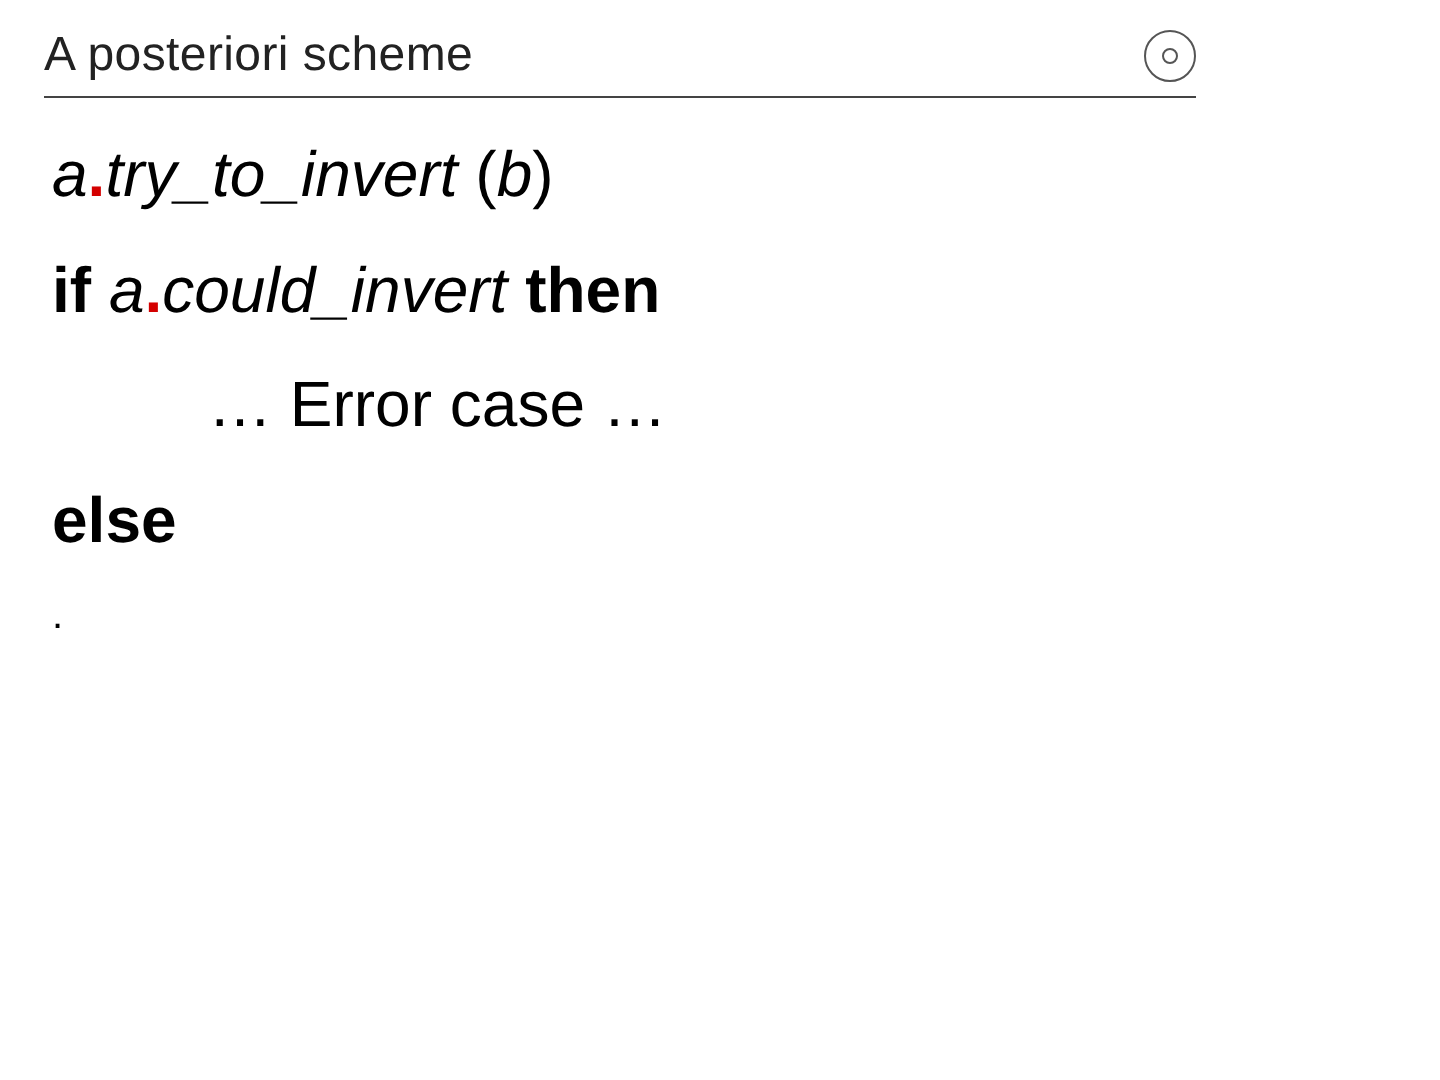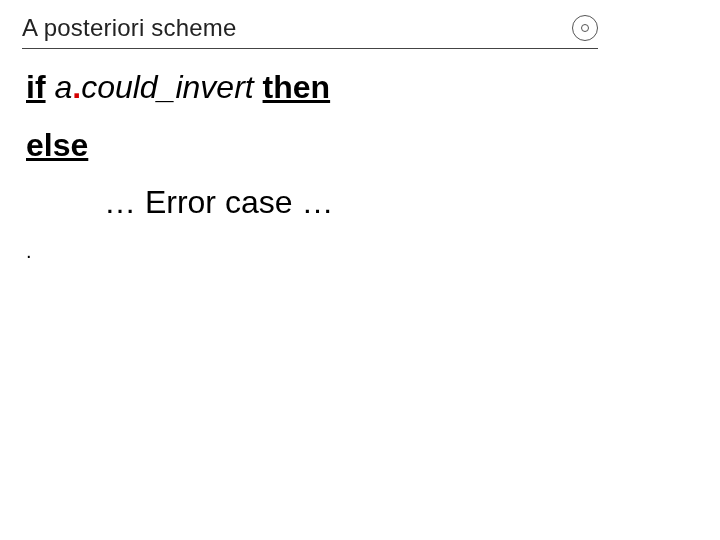--- a/index.html
+++ b/index.html
@@ -4,21 +4,21 @@
 <style>
   * { margin: 0; padding: 0; box-sizing: border-box; }
   html, body { width: 720px; height: 540px; background: #fff; font-family: "Trebuchet MS", "Lucida Sans", sans-serif; color: #000; overflow: hidden; }
   .slide { width: 620px; height: 540px; position: relative; padding: 14px 22px 0 22px; }
   .title-row { display: flex; align-items: center; justify-content: space-between; }
   .title { font-size: 24px; font-weight: 400; color: #222; letter-spacing: 0.2px; }
   .logo { width: 26px; height: 26px; border-radius: 50%; border: 1.5px solid #555; display: flex; align-items: center; justify-content: center; position: relative; }
   .logo-inner { width: 8px; height: 8px; border-radius: 50%; border: 1.5px solid #555; }
   .rule { border: none; border-top: 1.5px solid #444; margin-top: 6px; }
   .body { padding: 14px 4px 0 4px; font-size: 32px; line-height: 1.55; }
-  .kw { font-weight: 700; font-style: normal; text-decoration: underline; }
+  .kw { font-weight: 700; font-style: normal; }
   .ident { font-style: italic; color: #000; }
   .dot { color: #d40000; font-weight: 700; font-style: normal; }
   .paren { font-style: normal; color: #000; }
   .arg { font-style: italic; color: #000; }
   .line { margin-bottom: 8px; }
   .indent { padding-left: 78px; }
   .final-dot { font-size: 20px; margin-top: 2px; }
 </style>
 </head>
 <body>
@@ -28,33 +28,37 @@
   <div class="title-row">
     <div class="title">A posteriori scheme</div>
     <div class="logo">
       <div class="logo-inner"></div>
     </div>
   </div>
   <hr class="rule">
 
   <div class="body">
 
+    <div class="line">
+      <span class="ident">a</span><span class="dot">.</span><span class="ident">try_to_invert</span>
+      <span class="paren">(</span><span class="arg">b</span><span class="paren">)</span>
+    </div>
 
     <div class="line">
       <span class="kw">if</span>
       <span class="ident">a</span><span class="dot">.</span><span class="ident">could_invert</span>
       <span class="kw">then</span>
     </div>
 
 
+    <div class="line indent">
+      <span class="paren">… Error case …</span>
+    </div>
+
     <div class="line">
       <span class="kw">else</span>
-    </div>
-
-    <div class="line indent">
-      <span class="paren">… Error case …</span>
     </div>
 
 
     <div class="final-dot">.</div>
 
   </div>
 </div>
 
 </body></html>

